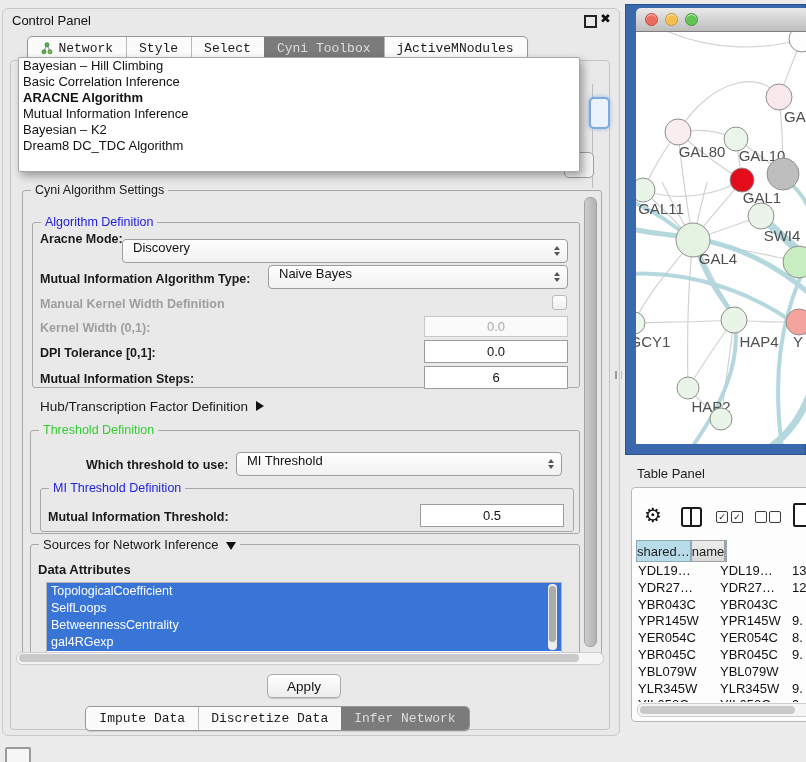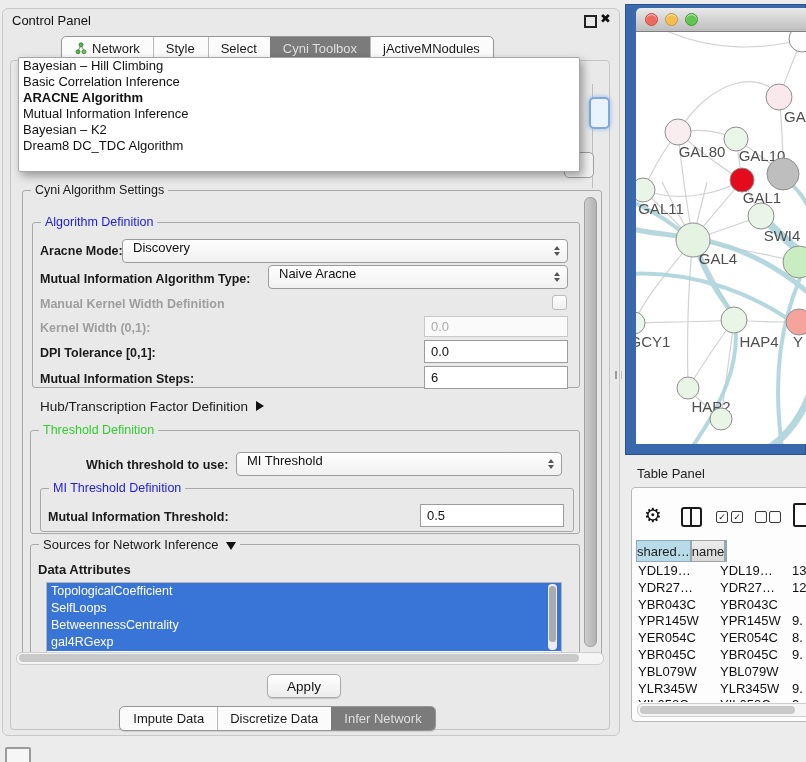--- a/index.html
+++ b/index.html
@@ -4,21 +4,21 @@
 <style>
   html,body{margin:0;padding:0;width:806px;height:762px;overflow:hidden;
     background:#ECECEC;font-family:"Liberation Sans","DejaVu Sans",sans-serif;}
   .abs{position:absolute;}
   
   .cp-card{left:2px;top:8px;width:616px;height:726px;background:#E9E9E9;
     border:1px solid #C9C9C9;border-radius:6px;}
   .cp-title{left:12px;top:13px;font-size:13px;color:#111;}
   .float-btn{left:584px;top:15px;width:9px;height:9px;border:2px solid #222;background:transparent;}
   .close-btn{left:600px;top:11px;font-size:13px;font-weight:bold;color:#111;}
-  .tabsbar{left:2px;top:36px;width:551px;display:flex;justify-content:center;}
+  .tabsbar{left:2px;top:36px;width:551px;display:flex;justify-content:center;font-family:Liberation Mono, monospace;}
   .segctl{display:flex;border:1px solid #979797;border-radius:5px;overflow:hidden;
     background:#FBFBFB;height:23px;box-shadow:0 1px 1px rgba(0,0,0,.12);}
   .seg{display:flex;align-items:center;padding:0 13px;font-size:13px;color:#1A1A1A;cursor:default;}
   .seg + .seg{border-left:1px solid #B9B9B9;padding-left:12px;}
   .seg.selected{background:#7B7B7B;color:#DEDEDE;border-left-color:#7B7B7B;}
   .tab-icon{margin-right:5px;display:inline-flex;}
   .cp-inner{left:10px;top:60px;width:598px;height:668px;background:#E9E9E9;
     border:1px solid #C4C4C4;border-radius:4px;}
   
   .bg-combo-focus{left:589px;top:97px;width:17px;height:28px;border:2px solid #7FA8DF;
@@ -35,21 +35,21 @@
   
   .group{border:1px solid #A8A8A8;border-radius:3px;}
   .legend{position:absolute;top:-8px;left:8px;background:#E9E9E9;padding:0 4px;
     font-size:12.5px;color:#1A1A1A;white-space:nowrap;}
   .legend.blue{color:#2020DF;}
   .legend.green{color:#33CC33;}
   .lbl{font-size:13px;color:#1A1A1A;white-space:nowrap;}
   .lbl.b{font-weight:bold;font-size:12.5px;}
   .lbl.dis{color:#9E9E9E;}
   .field{border:1px solid #9C9C9C;background:#FFFFFF;font-size:13px;color:#111;
-    text-align:left;padding:0 6px;box-sizing:border-box;}
+    text-align:center;padding:0 6px;box-sizing:border-box;}
   .field.dis{border-color:#C8C8C8;background:#FAFAFA;color:#ABABAB;}
   .combo{border:1px solid #9C9C9C;border-radius:4px;
     background:linear-gradient(#FEFEFE,#F1F1F1);font-size:13px;color:#111;
     box-sizing:border-box;display:flex;align-items:flex-start;padding-left:10px;}
   .stepper{position:absolute;right:7px;top:50%;transform:translateY(-50%);
     display:flex;flex-direction:column;gap:2px;}
   .tri-up{width:0;height:0;border-left:3.5px solid transparent;border-right:3.5px solid transparent;
     border-bottom:4.5px solid #555;}
   .tri-dn{width:0;height:0;border-left:3.5px solid transparent;border-right:3.5px solid transparent;
     border-top:4.5px solid #555;}
@@ -173,31 +173,31 @@
 </div>
 
 <div class="abs group" style="left:22px;top:190px;width:578px;height:472px;">
   <span class="legend">Cyni Algorithm Settings</span>
 </div>
 <div class="abs vscroll-thumb" style="left:584px;top:197px;width:11px;height:448px;"></div>
 
 <div class="abs group" style="left:32px;top:222px;width:546px;height:164px;">
   <span class="legend blue">Algorithm Definition</span>
 </div>
-<div class="abs lbl b" style="left:40px;top:244px;">Aracne Mode:</div>
+<div class="abs lbl b" style="left:40px;top:232px;">Aracne Mode:</div>
 <div class="abs combo" style="left:122px;top:239px;width:446px;height:24px;">
   <span>Discovery</span>
   <span class="stepper">
       <span class="tri-up"></span>
       <span class="tri-dn"></span>
     </span>
 </div>
 <div class="abs lbl b" style="left:40px;top:272px;">Mutual Information Algorithm Type:</div>
 <div class="abs combo" style="left:268px;top:265px;width:300px;height:24px;">
-  <span>Naive Aracne</span>
+  <span>Naive Bayes</span>
   <span class="stepper">
       <span class="tri-up"></span>
       <span class="tri-dn"></span>
     </span>
 </div>
 <div class="abs lbl b dis" style="left:40px;top:297px;text-align:right;">Manual Kernel Width Definition</div>
 <div class="abs checkbox" style="left:552px;top:295px;"></div>
 <div class="abs lbl b dis" style="left:40px;top:321px;">Kernel Width (0,1):</div>
 <div class="abs field dis" style="left:424px;top:316px;width:144px;height:21px;line-height:19px;">0.0</div>
 <div class="abs lbl b" style="left:40px;top:346px;">DPI Tolerance [0,1]:</div>

